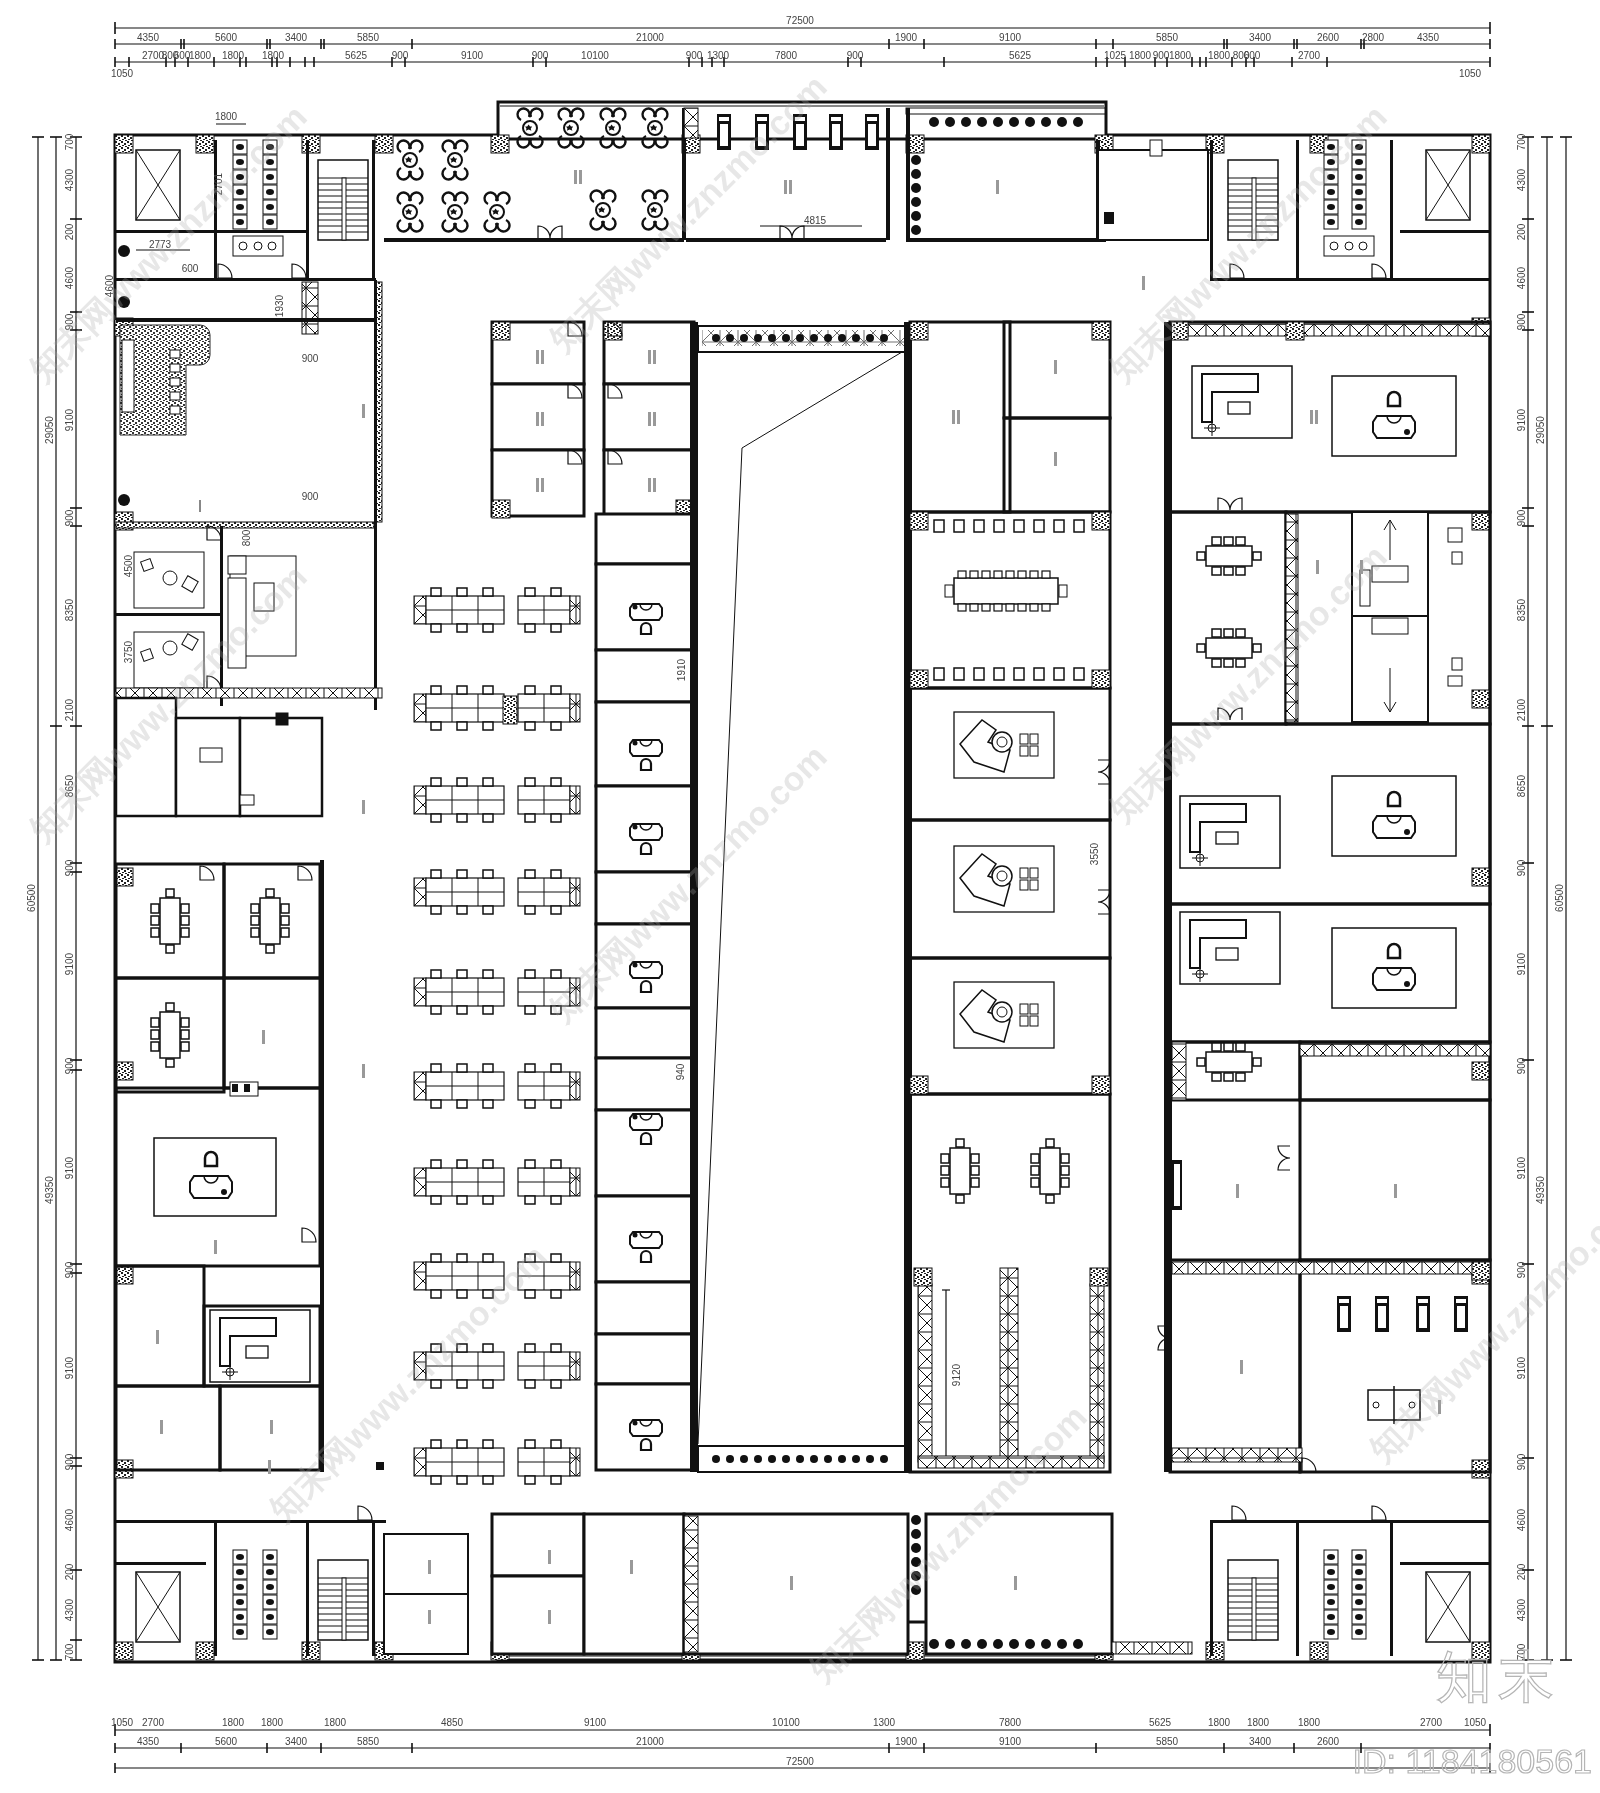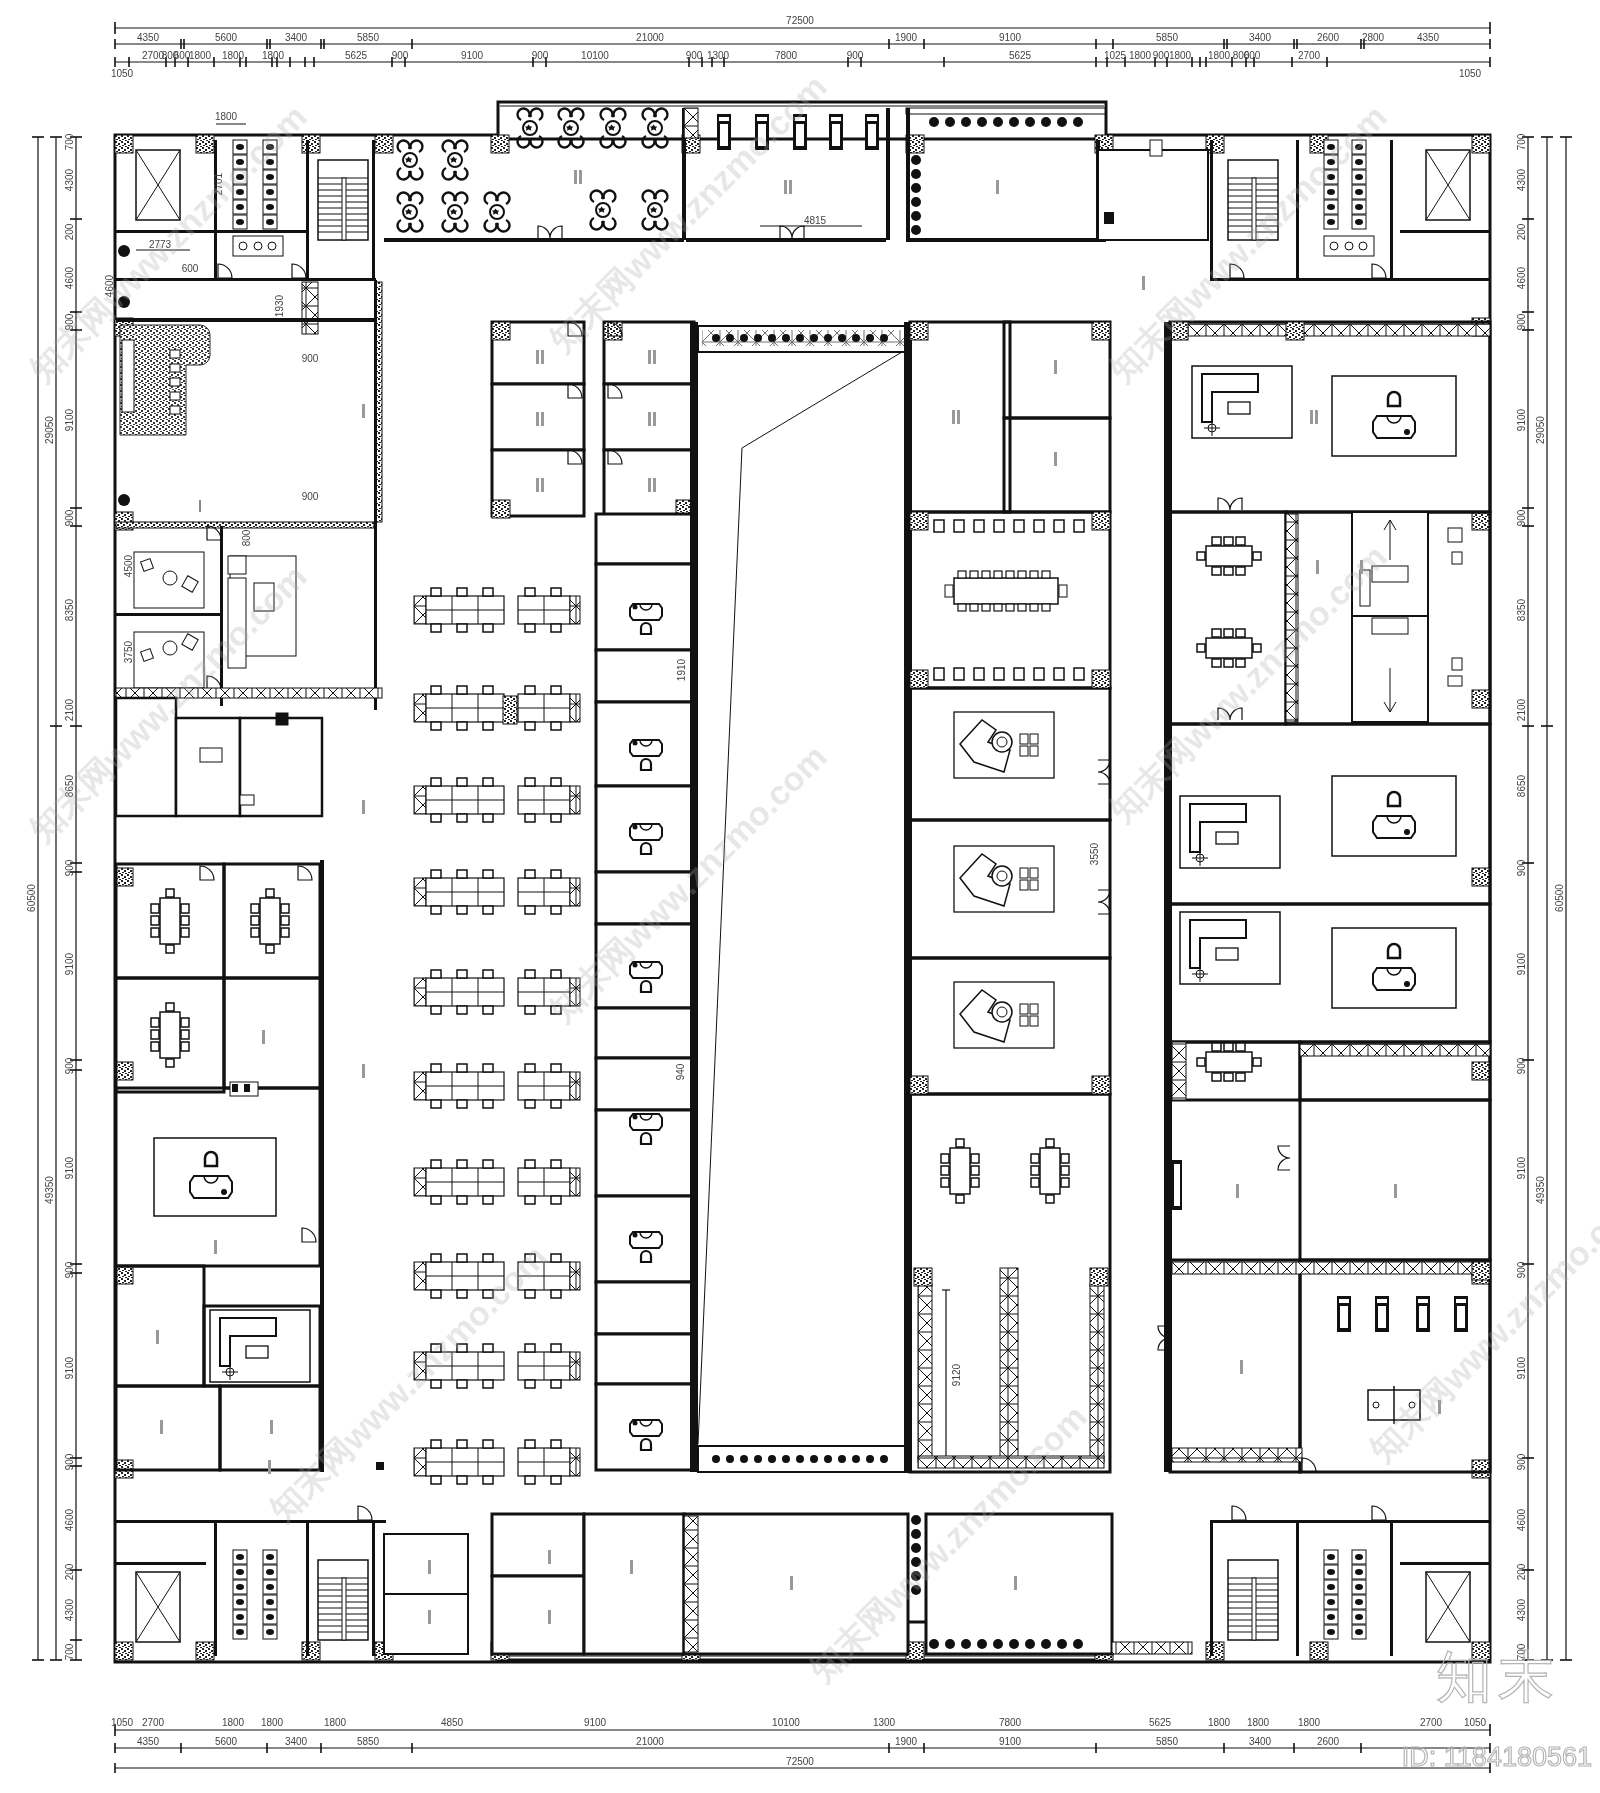--- a/index.html
+++ b/index.html
@@ -2,21 +2,21 @@
 <html><head>
 <meta charset="utf-8">
 <style>
   html, body { margin:0; padding:0; background:#ffffff; }
   body { width:1600px; height:1793px; position:relative; overflow:hidden; font-family:"Liberation Sans", sans-serif; }
   #plan { position:absolute; left:0; top:0; width:1600px; height:1793px; }
   .dimtext { font-family:"Liberation Sans Narrow","Liberation Sans", sans-serif; font-size:10px; fill:#444; }
   .dimtext-v { font-family:"Liberation Sans", sans-serif; font-size:10px; fill:#444; }
   .wm { position:absolute; font-family:"Liberation Sans", sans-serif; color:transparent; -webkit-text-stroke:1.2px #b5b5b5; font-weight:300; }
   .wm-logo { right:40px; top:1640px; font-size:56px; letter-spacing:6px; }
-  .wm-id { right:8px; top:1742px; font-size:27px; }
+  .wm-id { right:8px; top:1742px; font-size:34px; }
   .diag-wm { position:absolute; font-size:34px; color:rgba(170,170,170,0.28); font-family:"Liberation Sans", sans-serif; font-weight:bold; transform:rotate(-45deg); transform-origin:left top; white-space:nowrap; pointer-events:none; }
 </style>
 </head>
 <body>
 
 <svg id="plan" viewBox="0 0 1600 1793" xmlns="http://www.w3.org/2000/svg">
   <defs>
     <pattern id="stone" width="6" height="6" patternUnits="userSpaceOnUse">
       <rect width="6" height="6" fill="#fff"></rect>
       <rect x="0" y="0" width="2" height="2" fill="#222"></rect>

